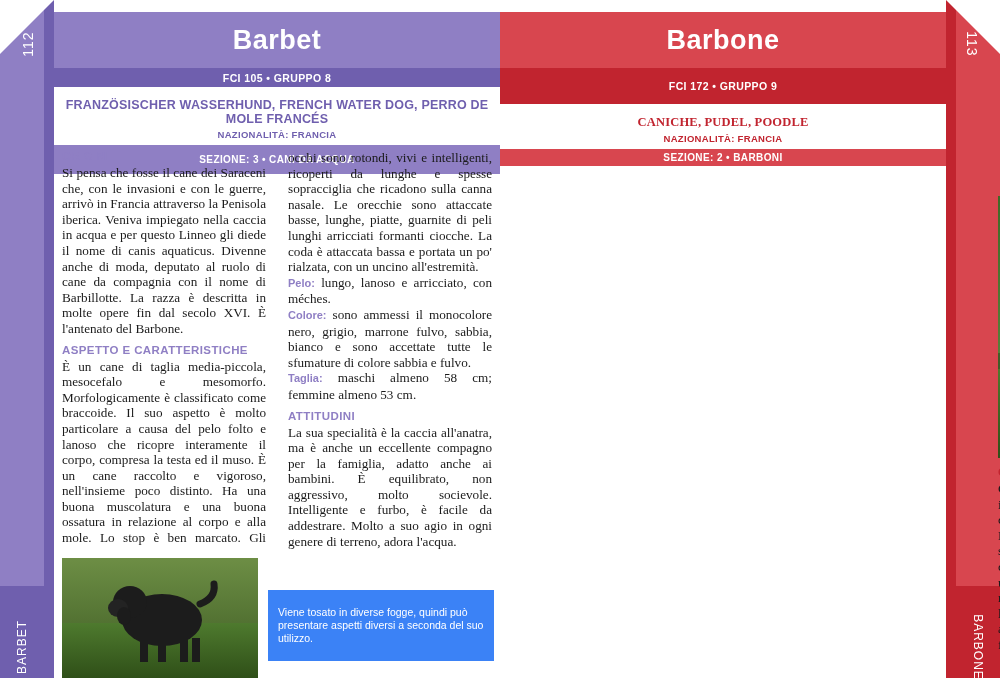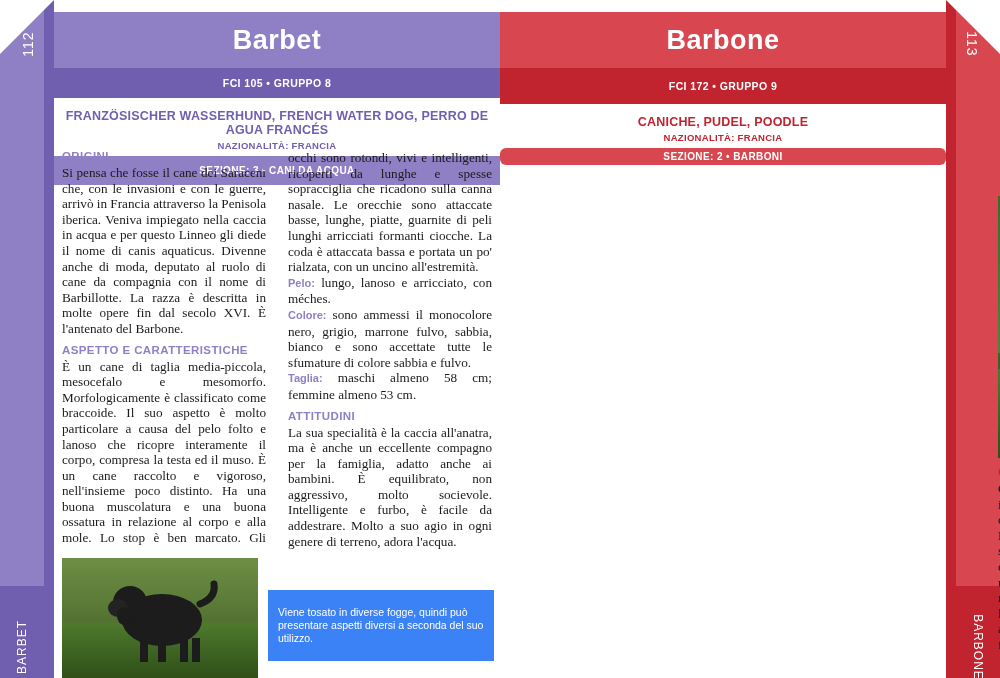--- a/index.html
+++ b/index.html
@@ -24,21 +24,21 @@
       transform:rotate(-90deg); transform-origin:center center; }
   .l-tab { position:absolute; left:0; bottom:0; width:44px; height:92px; background:#6f5fae; }
   .l-tab-label { position:absolute; left:-28px; bottom:24px; width:100px; text-align:center;
       color:#ffffff; font-family:"Liberation Sans", sans-serif; font-size:12px; letter-spacing:1px;
       transform:rotate(-90deg); transform-origin:center center; }
 
   .l-header { position:absolute; left:54px; top:12px; width:446px; }
   .l-title-bar { background:#8f7fc4; height:56px; display:flex; align-items:center; justify-content:center; }
   .l-title { color:#ffffff; font-family:"Liberation Sans", sans-serif; font-weight:bold;
       font-size:27px; letter-spacing:.5px; }
-  .l-fci { background:#6f5fae; height:30px; display:flex; align-items:center; justify-content:center;
+  .l-fci { background:#6f5fae; height:19px; display:flex; align-items:center; justify-content:center;
       color:#ffffff; font-family:"Liberation Sans", sans-serif; font-size:10.5px; letter-spacing:.4px; font-weight:bold;}
   .l-names { text-align:center; color:#6f5fae; font-family:"Liberation Sans", sans-serif;
       font-weight:bold; font-size:12.5px; padding-top:11px; letter-spacing:.2px; }
   .l-naz { text-align:center; color:#6f5fae; font-family:"Liberation Sans", sans-serif;
       font-size:9.5px; padding-top:3px; letter-spacing:.3px; font-weight:bold;}
   .l-sez { margin-top:5px; background:#8f7fc4; height:29px; display:flex; align-items:center; justify-content:center;
       color:#ffffff; font-family:"Liberation Sans", sans-serif; font-size:10px; letter-spacing:.4px; font-weight:bold;}
 
   .l-cols { position:absolute; left:62px; top:150px; width:430px; height:500px;
       column-count:2; column-gap:22px; }
@@ -66,26 +66,26 @@
   .r-tab-label { position:absolute; right:-28px; bottom:24px; width:100px; text-align:center;
       color:#ffffff; font-family:"Liberation Sans", sans-serif; font-size:12px; letter-spacing:1px;
       transform:rotate(90deg); transform-origin:center center; }
 
   .r-header { position:absolute; right:54px; top:12px; width:446px; }
   .r-title-bar { background:#d8464f; height:56px; display:flex; align-items:center; justify-content:center; }
   .r-title { color:#ffffff; font-family:"Liberation Sans", sans-serif; font-weight:bold;
       font-size:27px; letter-spacing:.5px; }
   .r-fci { background:#c1242f; height:36px; display:flex; align-items:center; justify-content:center;
       color:#ffffff; font-family:"Liberation Sans", sans-serif; font-size:10.5px; letter-spacing:.4px; font-weight:bold;}
-  .r-names { text-align:center; color:#c1242f; font-family:Liberation Sans, sans-serif;
+  .r-names { text-align:center; color:#c1242f; font-family:Liberation Serif, serif;
       font-weight:bold; font-size:12.5px; padding-top:11px; letter-spacing:.2px; }
   .r-naz { text-align:center; color:#c1242f; font-family:"Liberation Sans", sans-serif;
       font-size:9.5px; padding-top:3px; letter-spacing:.3px; font-weight:bold;}
   .r-sez { margin-top:5px; background:#d8464f; height:17px; display:flex; align-items:center; justify-content:center;
-      color:#ffffff; font-family:"Liberation Sans", sans-serif; font-size:10px; letter-spacing:.4px; font-weight:bold;border-radius:6px;}
+      color:#ffffff; font-family:"Liberation Sans", sans-serif; font-size:10px; letter-spacing:.4px; font-weight:bold;}
   .r-var { margin-top:4px; background:#e57a80; color:#ffffff; font-family:"Liberation Sans", sans-serif;
       font-size:9.2px; line-height:11.5px; text-align:center; padding:4px 6px; font-weight:bold; letter-spacing:.2px;}
 
   .r-photo { position:absolute; left:498px; top:196px; width:244px; height:262px;
       background:linear-gradient(#5d7f3c,#2f4a1c); overflow:hidden; }
   .r-col-left { position:absolute; left:498px; top:466px; width:244px; }
   .sec-head-r { color:#c1242f; font-family:"Liberation Sans", sans-serif; font-weight:bold;
       font-size:11.5px; letter-spacing:.4px; margin:0 0 3px 0; }
   .grass { position:absolute; left:0; bottom:0; width:100%; height:46%;
       background:linear-gradient(#4e7a2e,#2f4f18); }
@@ -106,21 +106,21 @@
 
     <div class="l-tab">
       <div class="l-tab-label">BARBET</div>
     </div>
 
     <div class="l-header">
       <div class="l-title-bar">
         <span class="l-title">Barbet</span>
       </div>
       <div class="l-fci">FCI 105 • GRUPPO 8</div>
-      <div class="l-names">FRANZÖSISCHER WASSERHUND, FRENCH WATER DOG, PERRO DE AGUA FRANCÉS</div>
+      <div class="l-names">FRANZÖSISCHER WASSERHUND, FRENCH WATER DOG, PERRO DE MOLE FRANCÉS</div>
       <div class="l-naz">NAZIONALITÀ: FRANCIA</div>
       <div class="l-sez">SEZIONE: 3 • CANI DA ACQUA</div>
     </div>
 
     <div class="l-cols">
       <h3 class="sec-head">ORIGINI</h3>
       <p class="bodytext">Si pensa che fosse il cane dei Saraceni che, con le invasioni e con le guerre, arrivò in Francia attraverso la Penisola iberica. Veniva impiegato nella caccia in acqua e per questo Linneo gli diede il nome di canis aquaticus. Divenne anche di moda, deputato al ruolo di cane da compagnia con il nome di Barbillotte. La razza è descritta in molte opere fin dal secolo XVI. È l'antenato del Barbone.</p>
 
       <h3 class="sec-head sp">ASPETTO E CARATTERISTICHE</h3>
       <p class="bodytext">È un cane di taglia media-piccola, mesocefalo e mesomorfo. Morfologicamente è classificato come braccoide. Il suo aspetto è molto particolare a causa del pelo folto e lanoso che ricopre interamente il corpo, compresa la testa ed il muso. È un cane raccolto e vigoroso, nell'insieme poco distinto. Ha una buona muscolatura e una buona ossatura in relazione al corpo e alla mole. Lo stop è ben marcato. Gli occhi sono rotondi, vivi e intelligenti, ricoperti da lunghe e spesse sopracciglia che ricadono sulla canna nasale. Le orecchie sono attaccate basse, lunghe, piatte, guarnite di peli lunghi arricciati formanti ciocche. La coda è attaccata bassa e portata un po' rialzata, con un uncino all'estremità.</p>

